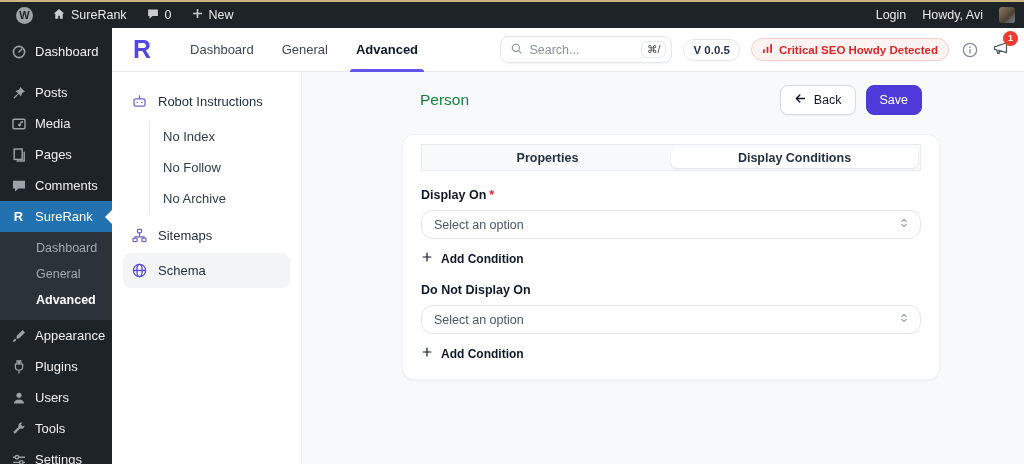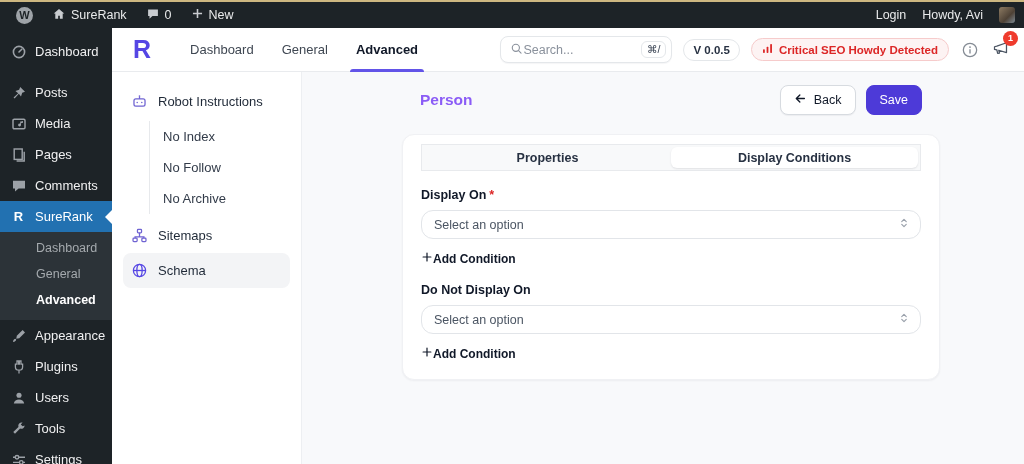--- a/index.html
+++ b/index.html
@@ -37,21 +37,21 @@
     border-bottom:1px solid #e9ebee; display:flex; align-items:center; }
   .plogo { margin-left:21px; font-weight:800; font-size:25px; color:#5546e4; line-height:1; letter-spacing:-1px; }
   .ptabs { display:flex; margin-left:26px; height:44px; }
   .ptab { display:flex; align-items:center; padding:0 14px; font-size:13px; color:#3f4752;
     position:relative; cursor:pointer; }
   .ptab.active { color:#101828; font-weight:bold; }
   .ptab.active::after { content:""; position:absolute; left:8px; right:8px; bottom:0; height:3px;
     border-radius:3px 3px 0 0; background:#6254e8; }
   .ph-right { margin-left:auto; display:flex; align-items:center; gap:11px; padding-right:13px; }
   .searchbox { width:172px; height:27px; border:1px solid #e4e7ea; border-radius:8px; background:#fff;
-    display:flex; align-items:center; padding:0 5px 0 9px; box-shadow:0 1px 1px rgba(16,24,40,.04); }
+    display:flex; align-items:center; gap:6px; padding:0 5px 0 9px; box-shadow:0 1px 1px rgba(16,24,40,.04); }
   .searchbox input { border:none; outline:none; flex:1; min-width:0; font-size:12.5px; color:#374151;
     font-family:"Liberation Sans", sans-serif; background:transparent; }
   .searchbox input::placeholder { color:#8a919c; }
   .kbd { border:1px solid #e4e7ea; border-radius:6px; padding:2px 5px; font-size:10.5px; color:#374151;
     background:#fff; line-height:1; }
   .pill { border:1px solid #e4e7ea; border-radius:999px; padding:4px 9px; font-size:11.5px;
     font-weight:bold; color:#273142; background:#fff; white-space:nowrap; }
   .alertpill { display:flex; align-items:center; gap:6px; background:#fdf3f3; border:1px solid #f6cbcb;
     color:#dc2626; border-radius:999px; padding:4px 10px; font-size:11.5px; font-weight:bold;
     white-space:nowrap; cursor:pointer; }
@@ -67,40 +67,40 @@
   .ps-item { display:flex; align-items:center; gap:10px; padding:9px 8px; border-radius:8px; cursor:pointer; }
   .ps-item.active { background:#f3f4f6; }
   .ps-item .ic { width:17px; height:17px; flex:none; display:flex; align-items:center; justify-content:center; }
   .ps-children { margin:2px 0 4px 26px; border-left:1px solid #e7e9ec; }
   .ps-child { padding:8px 0 8px 13px; color:#323b49; cursor:pointer; }
 
   
   .main { position:absolute; top:72px; left:302px; width:722px; height:392px; background:#f8f9fb; }
   .page-head { display:flex; align-items:center; justify-content:space-between;
     margin:13px 84px 0 100px; padding:0 18px; }
-  .page-title { font-size:15.5px; font-weight:bold; color:#8b5cf6; }
+  .page-title { font-size:15.5px; font-weight:normal; color:#15803d; }
   .head-btns { display:flex; gap:10px; }
   .btn { height:30px; display:flex; align-items:center; gap:7px; border-radius:8px; font-size:12.5px;
     font-weight:normal; padding:0 13px; cursor:pointer; }
   .btn-back { background:#fff; border:1px solid #d7dbe0; color:#101828;
     box-shadow:0 1px 1px rgba(16,24,40,.05); }
   .btn-save { background:#4d3ad8; border:1px solid #4d3ad8; color:#fff; }
 
   .card { margin:19px 84px 0 100px; background:#fff; border-radius:12px; border:1px solid #f0f1f4;
     box-shadow:0 1px 2px rgba(16,24,40,.05); padding:9px 18px 18px; }
   .seg { display:flex; background:#f8f9fa; border:1px solid #e8eaed; border-radius:0; padding:2px; height:27px; }
   .seg-item { flex:1; display:flex; align-items:center; justify-content:center; font-size:12.5px;
     font-weight:bold; color:#273142; border-radius:6px; cursor:pointer; }
   .seg-item.active { background:#fff; box-shadow:0 1px 2px rgba(16,24,40,.1); }
   .f-label { margin-top:17px; font-size:12.5px; font-weight:bold; color:#101828; }
   .req { color:#dc2626; margin-left:3px; }
   .select { margin-top:8px; height:29px; border:1px solid #e2e5e9; border-radius:12px; background:#fff;
     display:flex; align-items:center; justify-content:space-between; padding:0 9px 0 12px;
     font-size:12.5px; color:#4b5563; cursor:pointer; }
-  .addrow { margin-top:12px; display:flex; align-items:center; gap:0; font-size:12px; font-weight:bold;
+  .addrow { margin-top:12px; display:flex; align-items:center; gap:8px; font-size:12px; font-weight:bold;
     color:#101828; cursor:pointer; }
 </style>
 </head>
 <body>
 
 <div class="topline"></div>
 
 <div class="adminbar">
   <div class="ab-left">
     <div class="ab-item">

